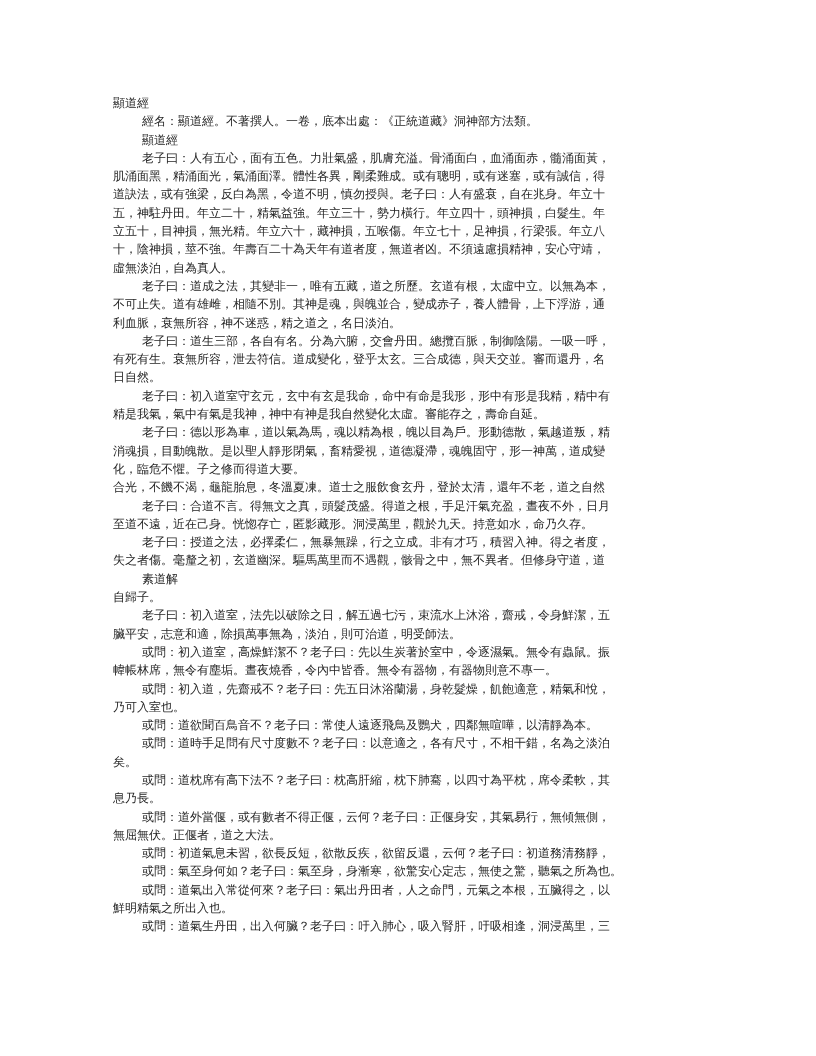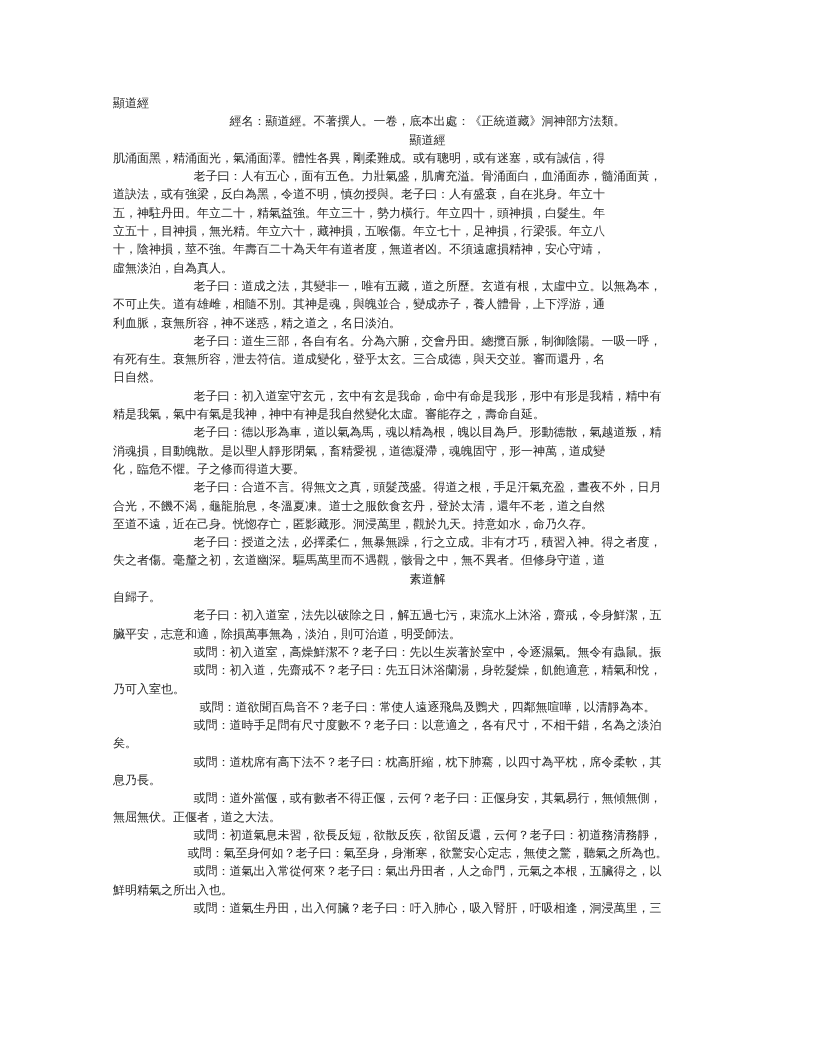--- a/index.html
+++ b/index.html
@@ -23,60 +23,60 @@
     font-size: 12px;
     line-height: 18.3px;
     color: #252525;
   }
   .line {
     white-space: nowrap;
     height: 18.3px;
   }
   .line.indent {
     padding-left: 29px;
-    text-align: center;
   }
 </style>
 </head>
 <body>
 
 <div class="page">
   <div class="textblock">
 
   <div class="line">顯道經</div>
       <div class="line indent">經名：顯道經。不著撰人。一卷，底本出處：《正統道藏》洞神部方法類。</div>
       <div class="line indent">顯道經</div>
+      <div class="line indent">老子曰：人有五心，面有五色。力壯氣盛，肌膚充溢。骨涌面白，血涌面赤，髓涌面黃，</div>
       <div class="line">肌涌面黑，精涌面光，氣涌面澤。體性各異，剛柔難成。或有聰明，或有迷塞，或有誠信，得</div>
-      <div class="line indent">老子曰：人有五心，面有五色。力壯氣盛，肌膚充溢。骨涌面白，血涌面赤，髓涌面黃，</div>
       <div class="line">道訣法，或有強梁，反白為黑，令道不明，慎勿授與。老子曰：人有盛衰，自在兆身。年立十</div>
       <div class="line">五，神駐丹田。年立二十，精氣益強。年立三十，勢力橫行。年立四十，頭神損，白髮生。年</div>
       <div class="line">立五十，目神損，無光精。年立六十，藏神損，五喉傷。年立七十，足神損，行梁張。年立八</div>
       <div class="line">十，陰神損，莖不強。年壽百二十為天年有道者度，無道者凶。不須遠慮損精神，安心守靖，</div>
       <div class="line">虛無淡泊，自為真人。</div>
       <div class="line indent">老子曰：道成之法，其變非一，唯有五藏，道之所歷。玄道有根，太虛中立。以無為本，</div>
       <div class="line">不可止失。道有雄雌，相隨不別。其神是魂，與魄並合，變成赤子，養人體骨，上下浮游，通</div>
       <div class="line">利血脈，衰無所容，神不迷惑，精之道之，名日淡泊。</div>
       <div class="line indent">老子曰：道生三部，各自有名。分為六腑，交會丹田。總攬百脈，制御陰陽。一吸一呼，</div>
       <div class="line">有死有生。衰無所容，泄去符信。道成變化，登乎太玄。三合成德，與天交並。審而還丹，名</div>
       <div class="line">日自然。</div>
       <div class="line indent">老子曰：初入道室守玄元，玄中有玄是我命，命中有命是我形，形中有形是我精，精中有</div>
       <div class="line">精是我氣，氣中有氣是我神，神中有神是我自然變化太虛。審能存之，壽命自延。</div>
       <div class="line indent">老子曰：德以形為車，道以氣為馬，魂以精為根，魄以目為戶。形動德散，氣越道叛，精</div>
       <div class="line">消魂損，目動魄散。是以聖人靜形閉氣，畜精愛視，道德凝滯，魂魄固守，形一神萬，道成變</div>
       <div class="line">化，臨危不懼。子之修而得道大要。</div>
+      <div class="line">合光，不饑不渴，龜龍胎息，冬溫夏凍。道士之服飲食玄丹，登於太清，還年不老，道之自然</div>
       <div class="line indent">老子曰：合道不言。得無文之真，頭髮茂盛。得道之根，手足汗氣充盈，晝夜不外，日月</div>
-      <div class="line">合光，不饑不渴，龜龍胎息，冬溫夏凍。道士之服飲食玄丹，登於太清，還年不老，道之自然</div>
       <div class="line">至道不遠，近在己身。恍惚存亡，匿影藏形。洞浸萬里，觀於九天。持意如水，命乃久存。</div>
       <div class="line indent">老子曰：授道之法，必擇柔仁，無暴無躁，行之立成。非有才巧，積習入神。得之者度，</div>
       <div class="line">失之者傷。毫釐之初，玄道幽深。驅馬萬里而不遇觀，骸骨之中，無不異者。但修身守道，道</div>
       <div class="line indent">素道解</div>
       <div class="line">自歸子。</div>
       <div class="line indent">老子曰：初入道室，法先以破除之日，解五過七污，束流水上沐浴，齋戒，令身鮮潔，五</div>
       <div class="line">臟平安，志意和適，除損萬事無為，淡泊，則可治道，明受師法。</div>
       <div class="line indent">或問：初入道室，高燥鮮潔不？老子曰：先以生炭著於室中，令逐濕氣。無令有蟲鼠。振</div>
+      <div class="line">幃帳林席，無令有塵垢。晝夜燒香，令內中皆香。無令有器物，有器物則意不專一。</div>
       <div class="line indent">或問：初入道，先齋戒不？老子曰：先五日沐浴蘭湯，身乾髮燥，飢飽適意，精氣和悅，</div>
       <div class="line">乃可入室也。</div>
       <div class="line indent">或問：道欲聞百鳥音不？老子曰：常使人遠逐飛鳥及鸚犬，四鄰無喧嘩，以清靜為本。</div>
       <div class="line indent">或問：道時手足問有尺寸度數不？老子曰：以意適之，各有尺寸，不相干錯，名為之淡泊</div>
       <div class="line">矣。</div>
       <div class="line indent">或問：道枕席有高下法不？老子曰：枕高肝縮，枕下肺騫，以四寸為平枕，席令柔軟，其</div>
       <div class="line">息乃長。</div>
       <div class="line indent">或問：道外當偃，或有數者不得正偃，云何？老子曰：正偃身安，其氣易行，無傾無側，</div>
       <div class="line">無屈無伏。正偃者，道之大法。</div>
       <div class="line indent">或問：初道氣息未習，欲長反短，欲散反疾，欲留反還，云何？老子曰：初道務清務靜，</div>

